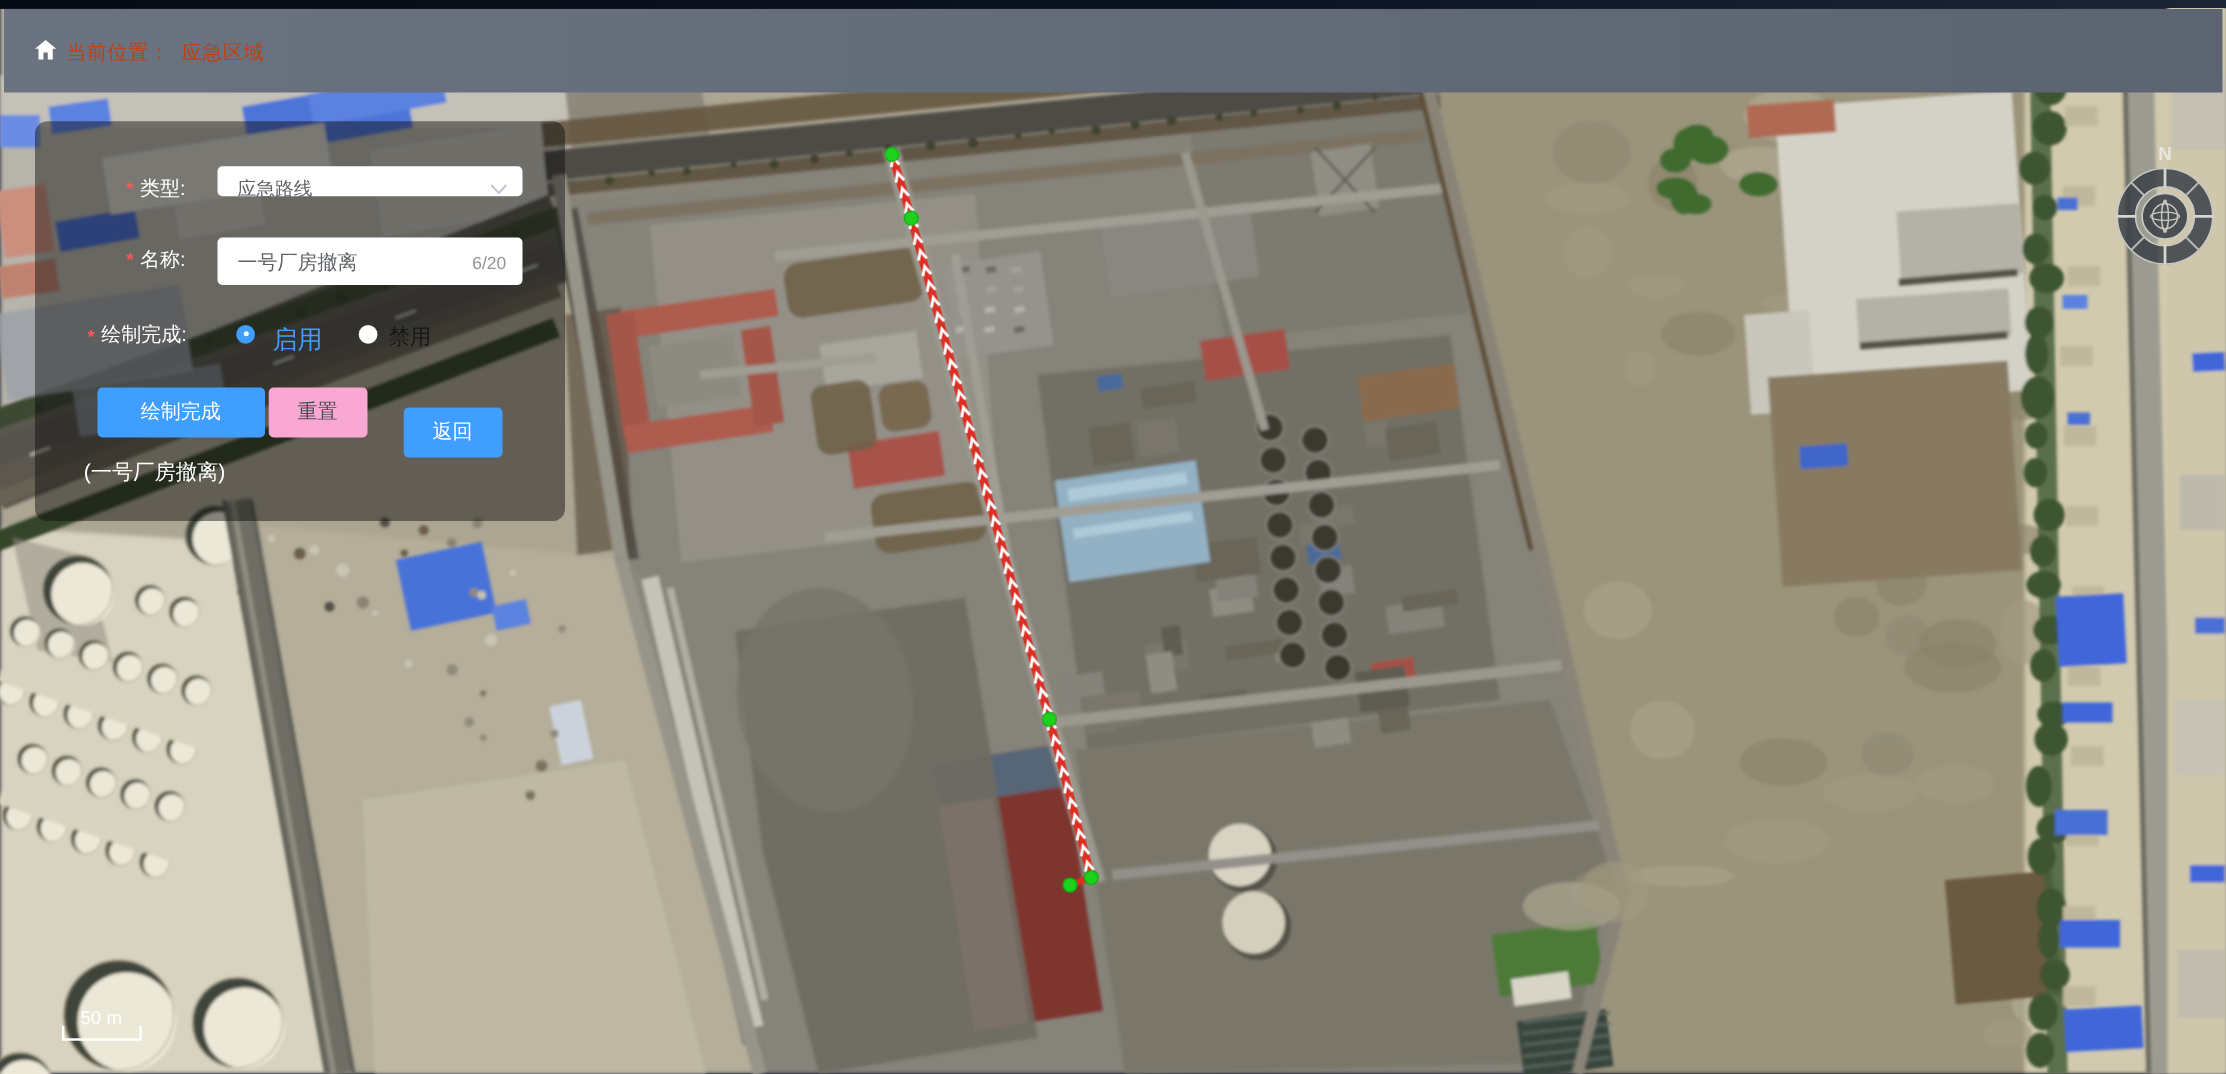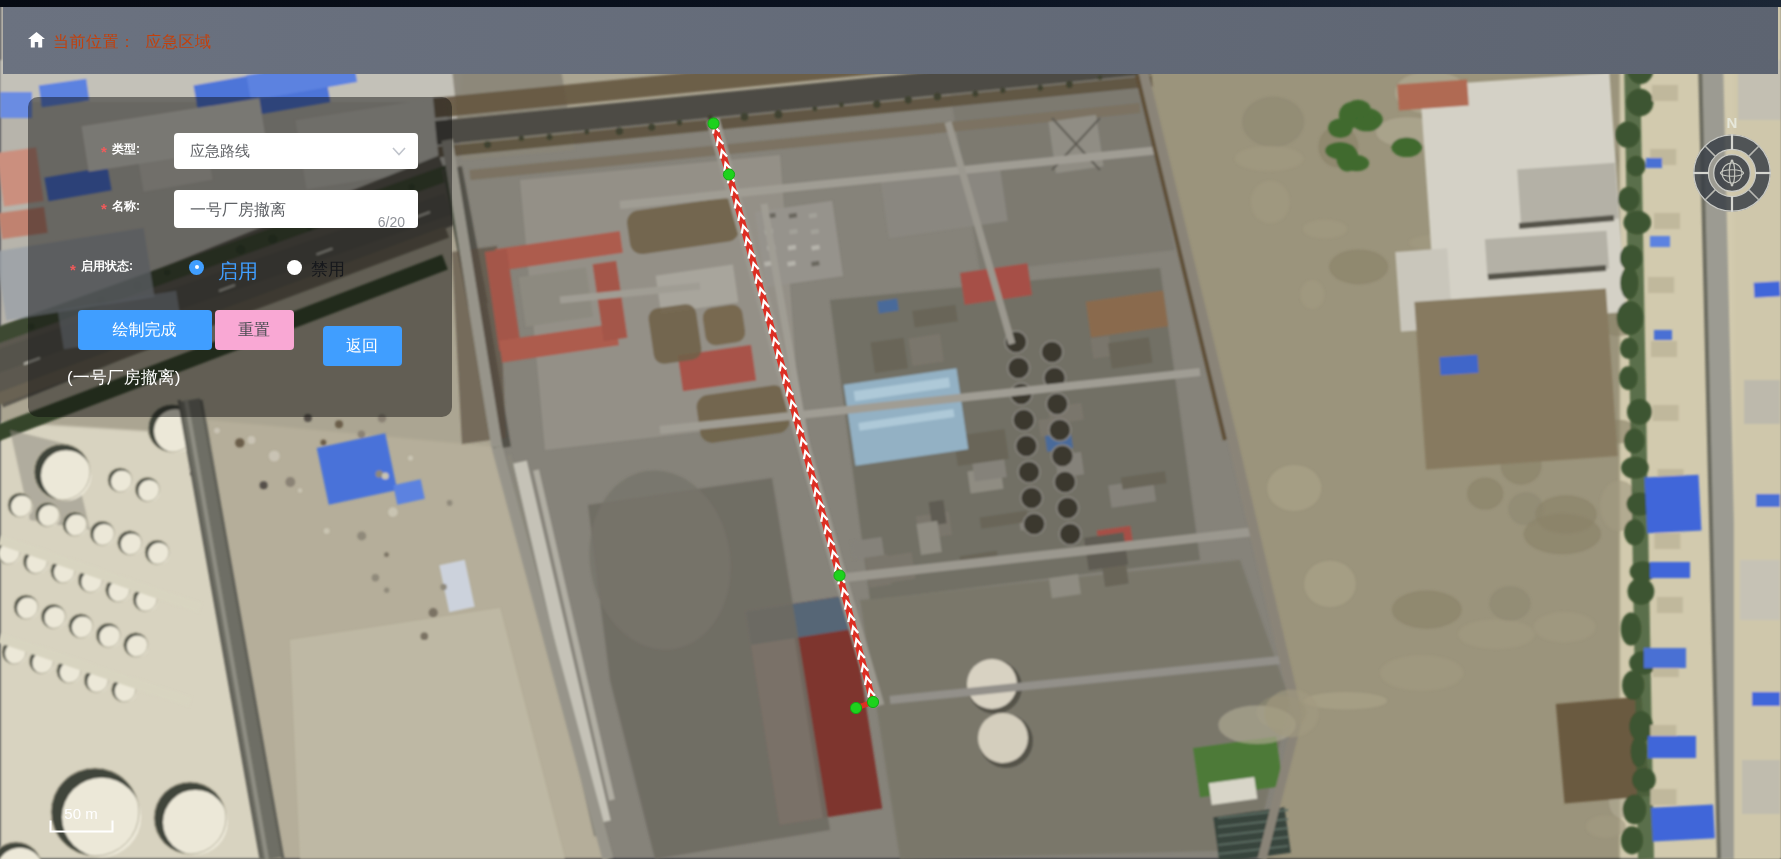--- a/index.html
+++ b/index.html
@@ -1,15 +1,15 @@
 <!DOCTYPE html>
 <html><head><meta charset="utf-8"><style>
 html,body{margin:0;padding:0;background:#0a0f1c;width:1781px;height:859px;overflow:hidden;font-family:"Liberation Sans",sans-serif}
 .ast{position:absolute;color:#f25a5a;font-size:15px;font-weight:bold}
-.lab{position:absolute;color:#fff;font-size:12px;font-weight:bold}
+.lab{position:absolute;color:#fff;font-size:16px;font-weight:normal}
 .btn{position:absolute;height:40px;border-radius:4px;font-size:16px;text-align:center;line-height:40px}
 </style></head>
 <body>
 <svg width="1781" height="852" viewBox="0 7 1781 852" style="position:absolute;left:0;top:7px">
 <defs>
 <filter id="b1" x="-5%" y="-5%" width="110%" height="110%">
         <feGaussianBlur stdDeviation="1.5"></feGaussianBlur>
       </filter>
 <filter id="b2" x="-5%" y="-5%" width="110%" height="110%">
         <feGaussianBlur stdDeviation="1.1"></feGaussianBlur>
@@ -511,34 +511,34 @@
 </svg>
 <div style="position:absolute;left:0;top:0;width:1781px;height:7px;background:linear-gradient(90deg,#060a12,#0b1322 55%,#1b2635)"></div>
 <div style="position:absolute;left:3px;top:7px;width:1775px;height:67px;background:linear-gradient(90deg,#6b7280,#5d6471)"></div>
 <svg width="17" height="16" viewBox="0 0 17 16" style="position:absolute;left:28px;top:32px">
     <path d="M8.5 0 L17 7 H14.2 V15.5 H10.2 V10 H6.8 V15.5 H2.8 V7 H0 Z" fill="#fff"></path>
   </svg>
 <div style="position:absolute;left:53px;top:32px;font-size:16px;color:#c2410c;letter-spacing:0.5px">当前位置：&nbsp;&nbsp;应急区域</div>
 <div style="position:absolute;left:27.5px;top:97px;width:424px;height:320px;background:rgba(8,8,8,0.45);border-radius:10px"></div>
 <div class="ast" style="left:101px;top:143px">*</div>
 <div class="lab" style="left:112px;top:141px">类型:</div>
-<div style="position:absolute;left:174px;top:133px;width:244px;height:36px;background:#fff;border-radius:4px">
+<div style="position:absolute;left:174px;top:133px;width:244px;height:24px;background:#fff;border-radius:4px">
   <div style="position:absolute;left:16px;top:9px;font-size:15px;color:#606266">应急路线</div>
     <svg width="14" height="9" viewBox="0 0 14 9" style="position:absolute;right:12px;top:14px">
       <path d="M1 1 L7 7.5 L13 1" fill="none" stroke="#c0c4cc" stroke-width="1.6"></path>
     </svg>
 </div>
 <div class="ast" style="left:101px;top:200px">*</div>
 <div class="lab" style="left:112px;top:198px">名称:</div>
 <div style="position:absolute;left:174px;top:190px;width:244px;height:38px;background:#ffffff;border-radius:4px">
   <div style="position:absolute;left:16px;top:10px;font-size:16px;color:#5f6266">一号厂房撤离</div>
-  <div style="position:absolute;right:13px;top:24px;font-size:14px;color:#909399">6/20</div>
+  <div style="position:absolute;right:13px;top:12px;font-size:14px;color:#909399">6/20</div>
 </div>
 <div class="ast" style="left:70px;top:261px">*</div>
-<div class="lab" style="left:81px;top:258px">启用状态:</div>
+<div class="lab" style="left:81px;top:258px">绘制完成:</div>
 <div style="position:absolute;left:189px;top:259.5px;width:15px;height:15px;border-radius:50%;background:#409eff"></div>
 <div style="position:absolute;left:194.5px;top:265px;width:4px;height:4px;border-radius:50%;background:#fff"></div>
 <div style="position:absolute;left:218px;top:258px;font-size:20px;color:#409eff">启用</div>
 <div style="position:absolute;left:287px;top:259.5px;width:15px;height:15px;border-radius:50%;background:#fff"></div>
 <div style="position:absolute;left:311px;top:258px;font-size:17px;color:#16181c">禁用</div>
 <div class="btn" style="left:77.5px;top:310px;width:134px;background:#409eff;color:#fff">绘制完成</div>
 <div class="btn" style="left:214.5px;top:310px;width:79px;background:#f9a8d4;color:#4a4d52">重置</div>
 <div class="btn" style="left:322.5px;top:326px;width:79px;background:#409eff;color:#fff">返回</div>
 <div style="position:absolute;left:67px;top:366px;font-size:17px;color:#fff">(一号厂房撤离)</div>
 <svg width="90" height="110" viewBox="0 0 90 110" style="position:absolute;left:1686.5px;top:115px">

